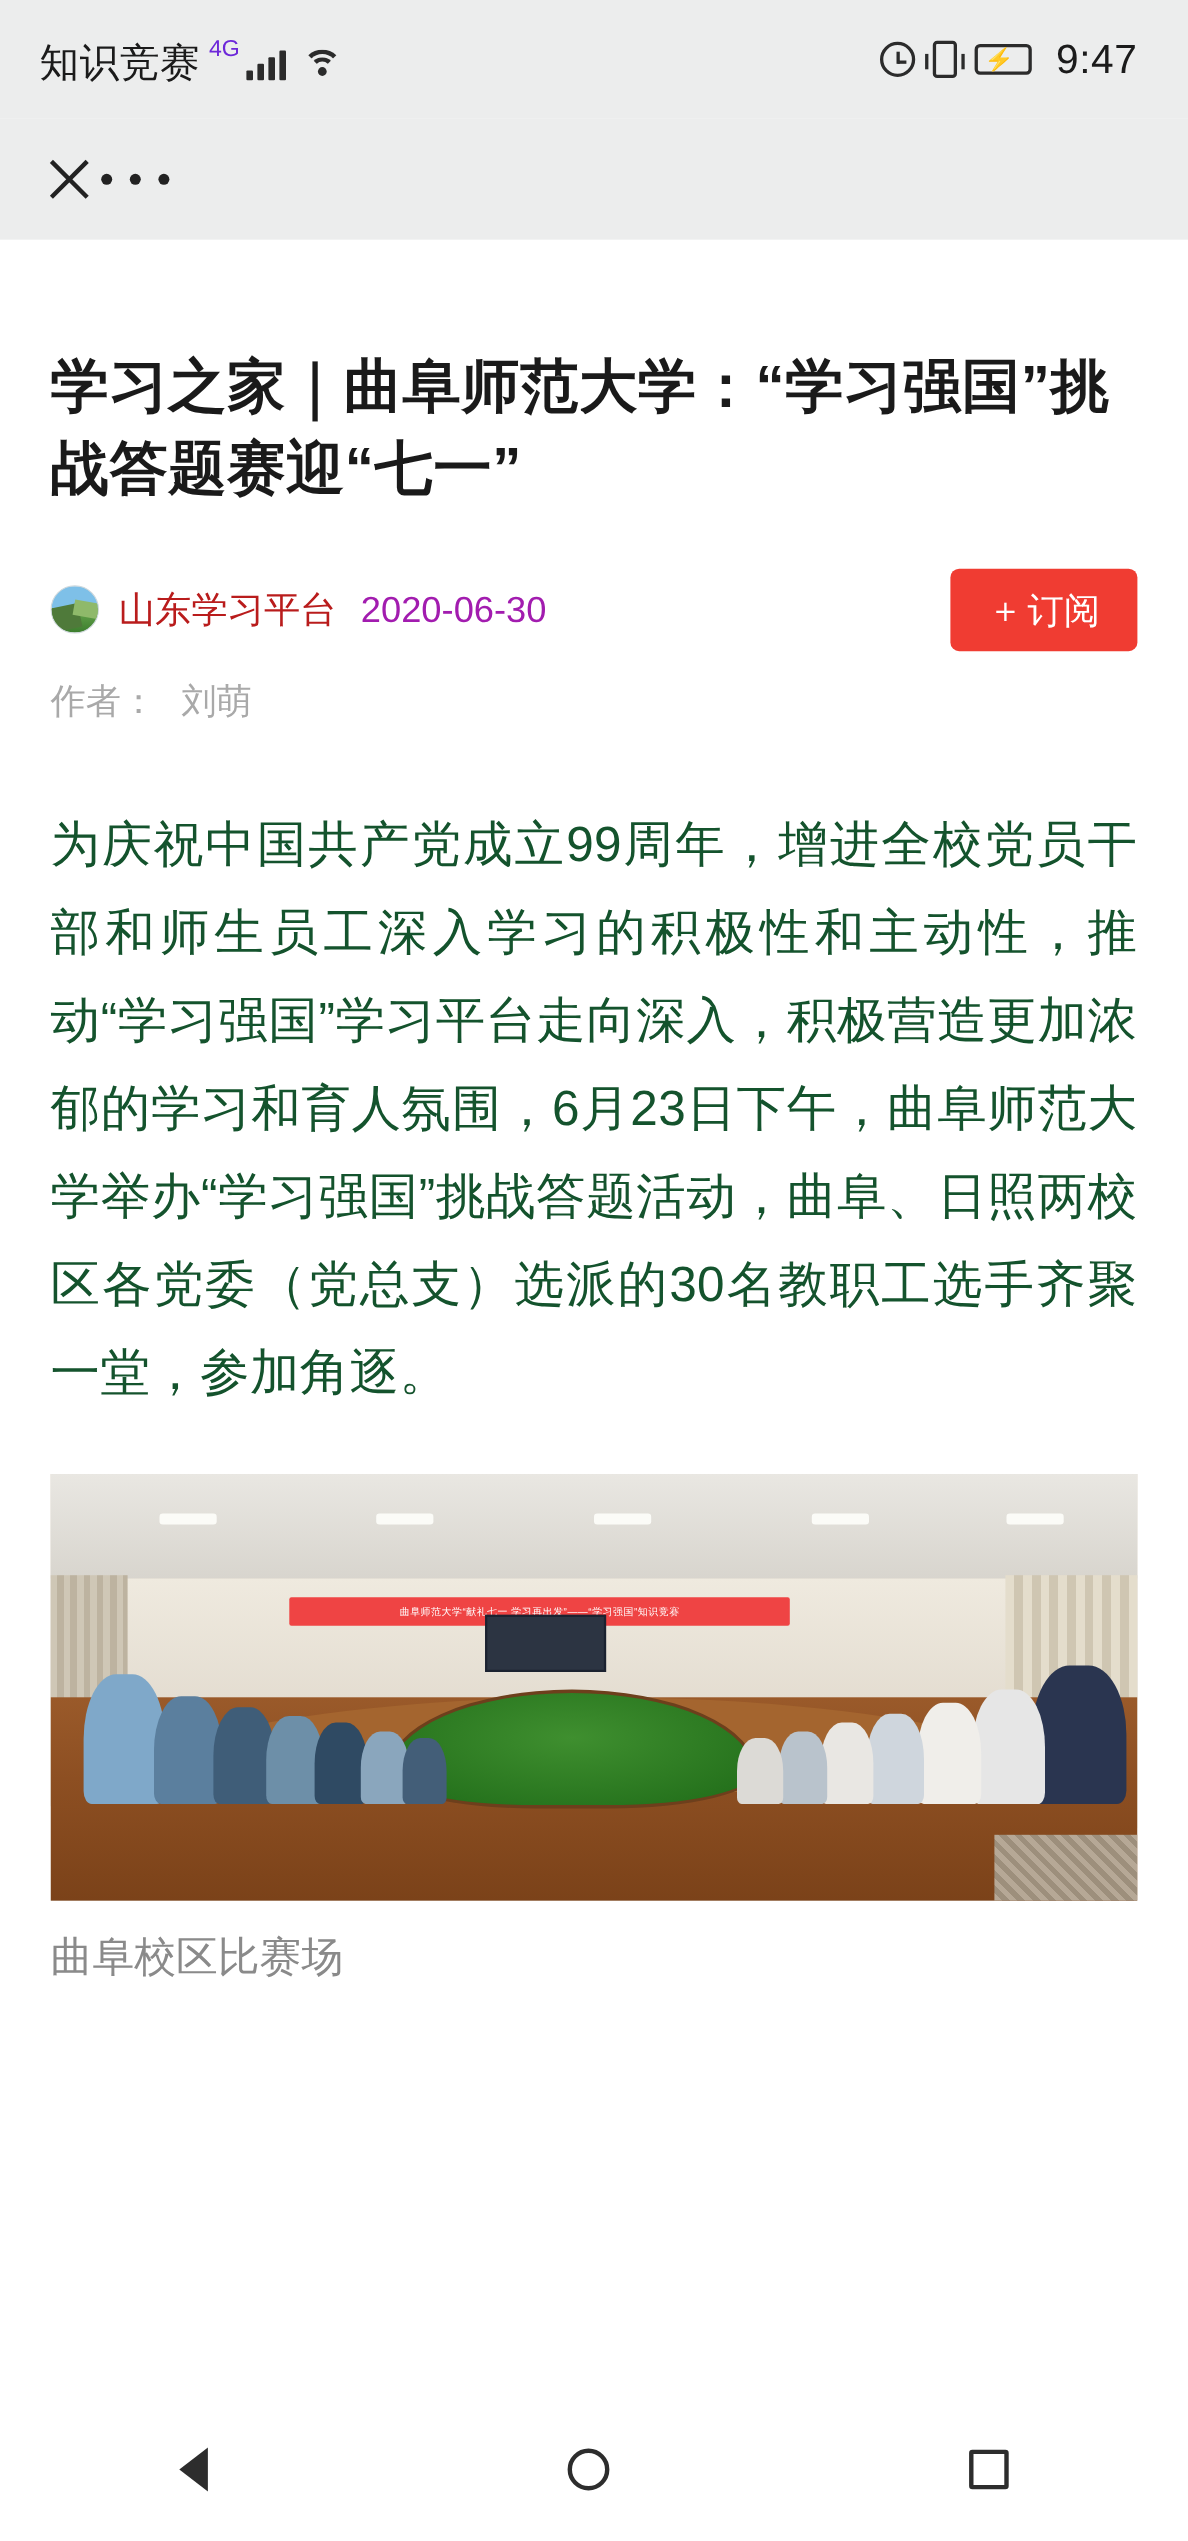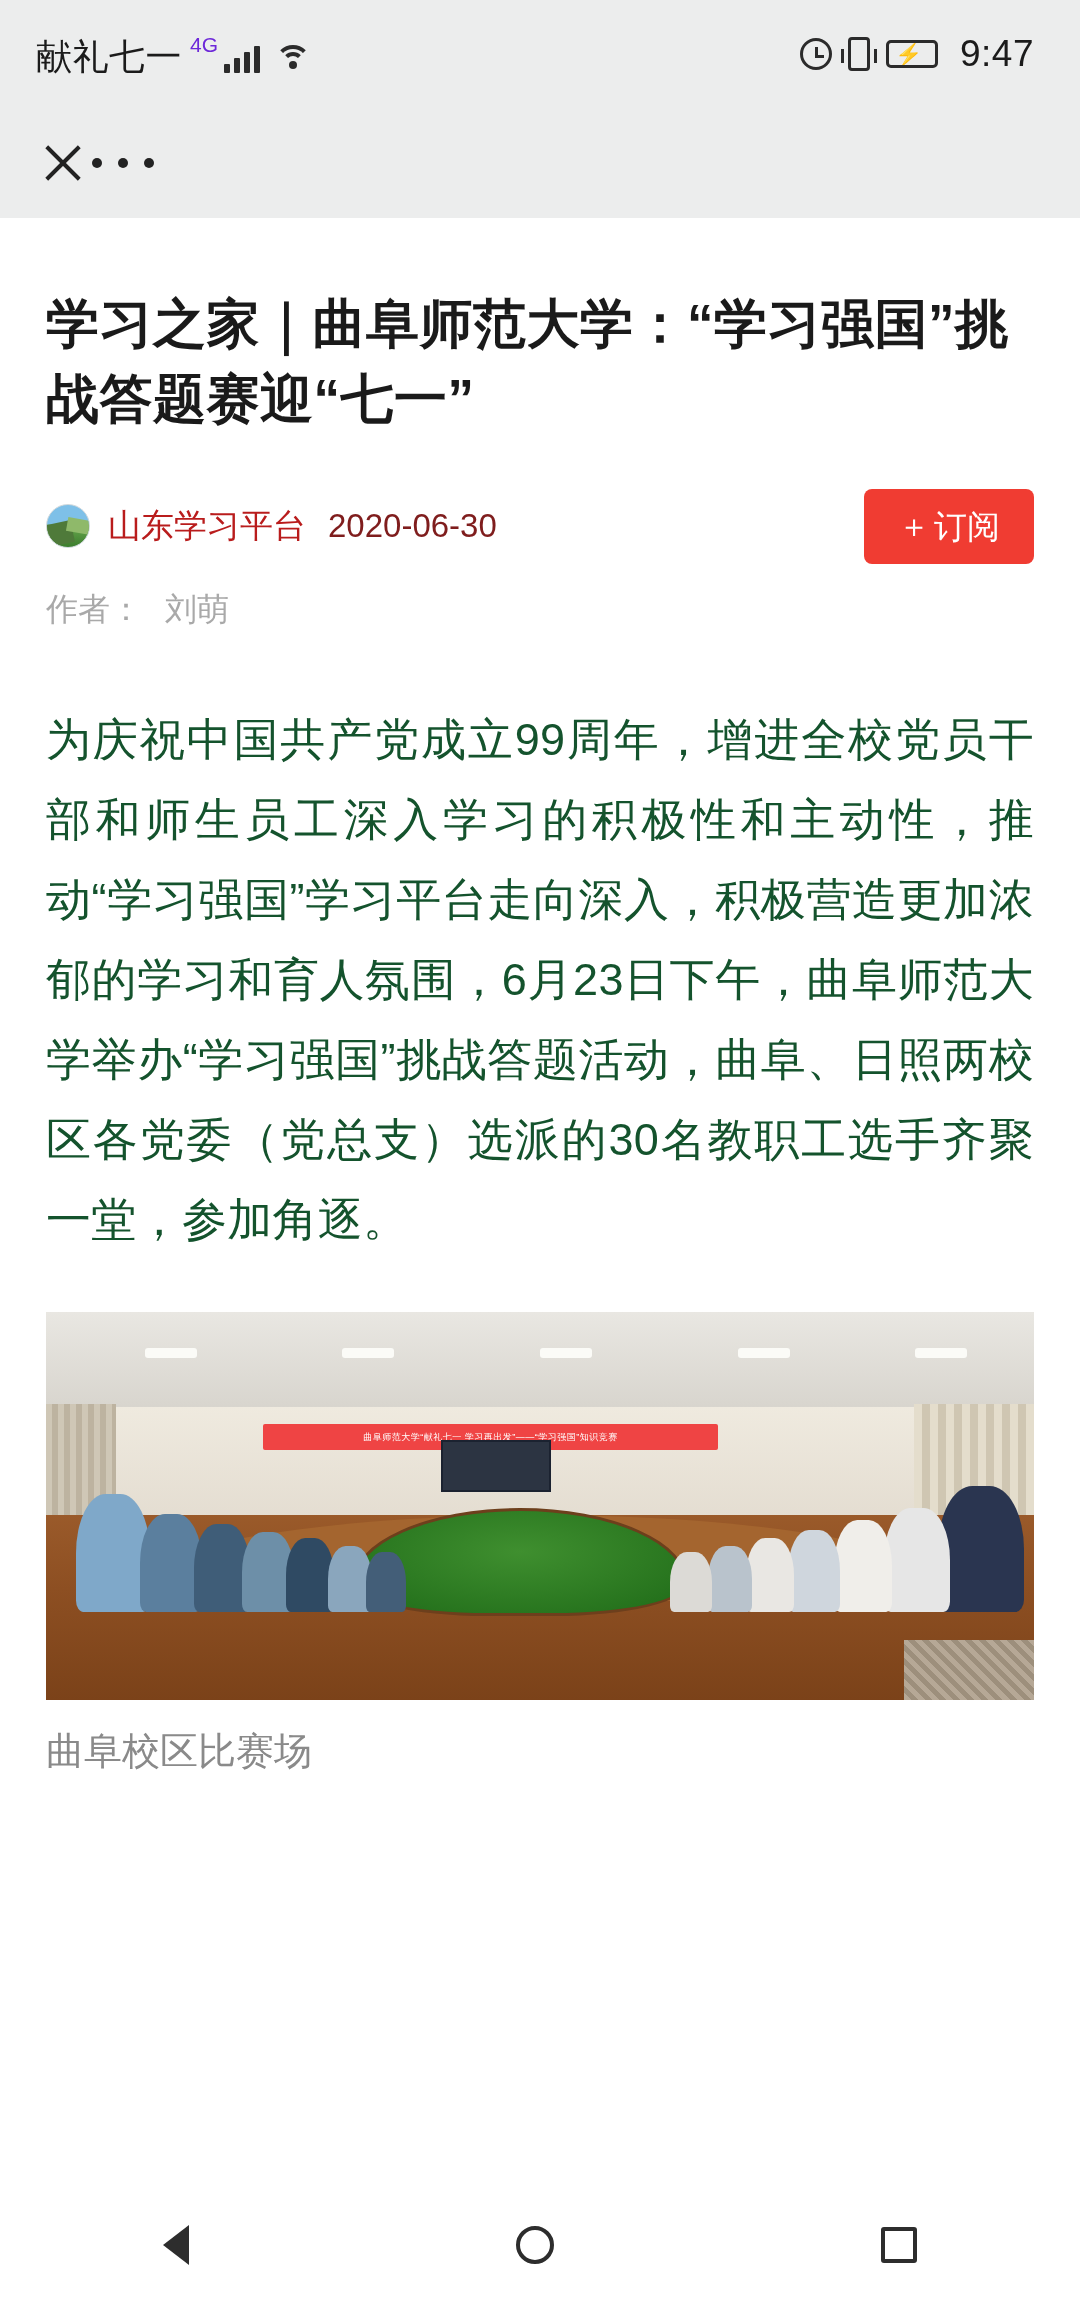--- a/index.html
+++ b/index.html
@@ -198,21 +198,21 @@
   .content {
     height: calc(2310px - 108px - 110px - 130px);
     overflow: hidden;
     background: #fff;
     padding: 0 46px;
   }
   .article-title {
     font-size: 53px;
     line-height: 1.42;
     color: #1a1a1a;
-    padding-top: 68px;
+    padding-top: 96px;
     letter-spacing: 0.5px;
   }
   .meta-row {
     display: flex;
     align-items: center;
     margin-top: 52px;
   }
   .avatar {
     width: 44px; height: 44px;
     border-radius: 50%;
@@ -239,21 +239,21 @@
     background: #8fb96a;
     transform: rotate(10deg);
   }
   .source {
     font-size: 33px;
     color: #b91c1c;
     margin-left: 18px;
   }
   .pub-date {
     font-size: 33px;
-    color: #7f1d1d;
+    color: #a21caf;
     margin-left: 22px;
   }
   .subscribe-btn {
     margin-left: auto;
     background: #f03c32;
     color: #fff;
     font-size: 33px;
     border: none;
     border-radius: 8px;
     padding: 21px 34px;
@@ -380,21 +380,21 @@
     width: 36px; height: 36px;
     border: 4px solid #2d2d2d;
     border-radius: 3px;
   }
 </style>
 </head>
 <body>
 
 <div class="status-bar">
   <div class="status-left">
-    <span class="carrier">献礼七一</span>
+    <span class="carrier">知识竞赛</span>
     <span class="net-type">4G</span>
     <span class="bars">
         <i></i>
         <i></i>
         <i></i>
         <i></i>
       </span>
     <span class="wifi">
         <span></span>
         <span></span>

